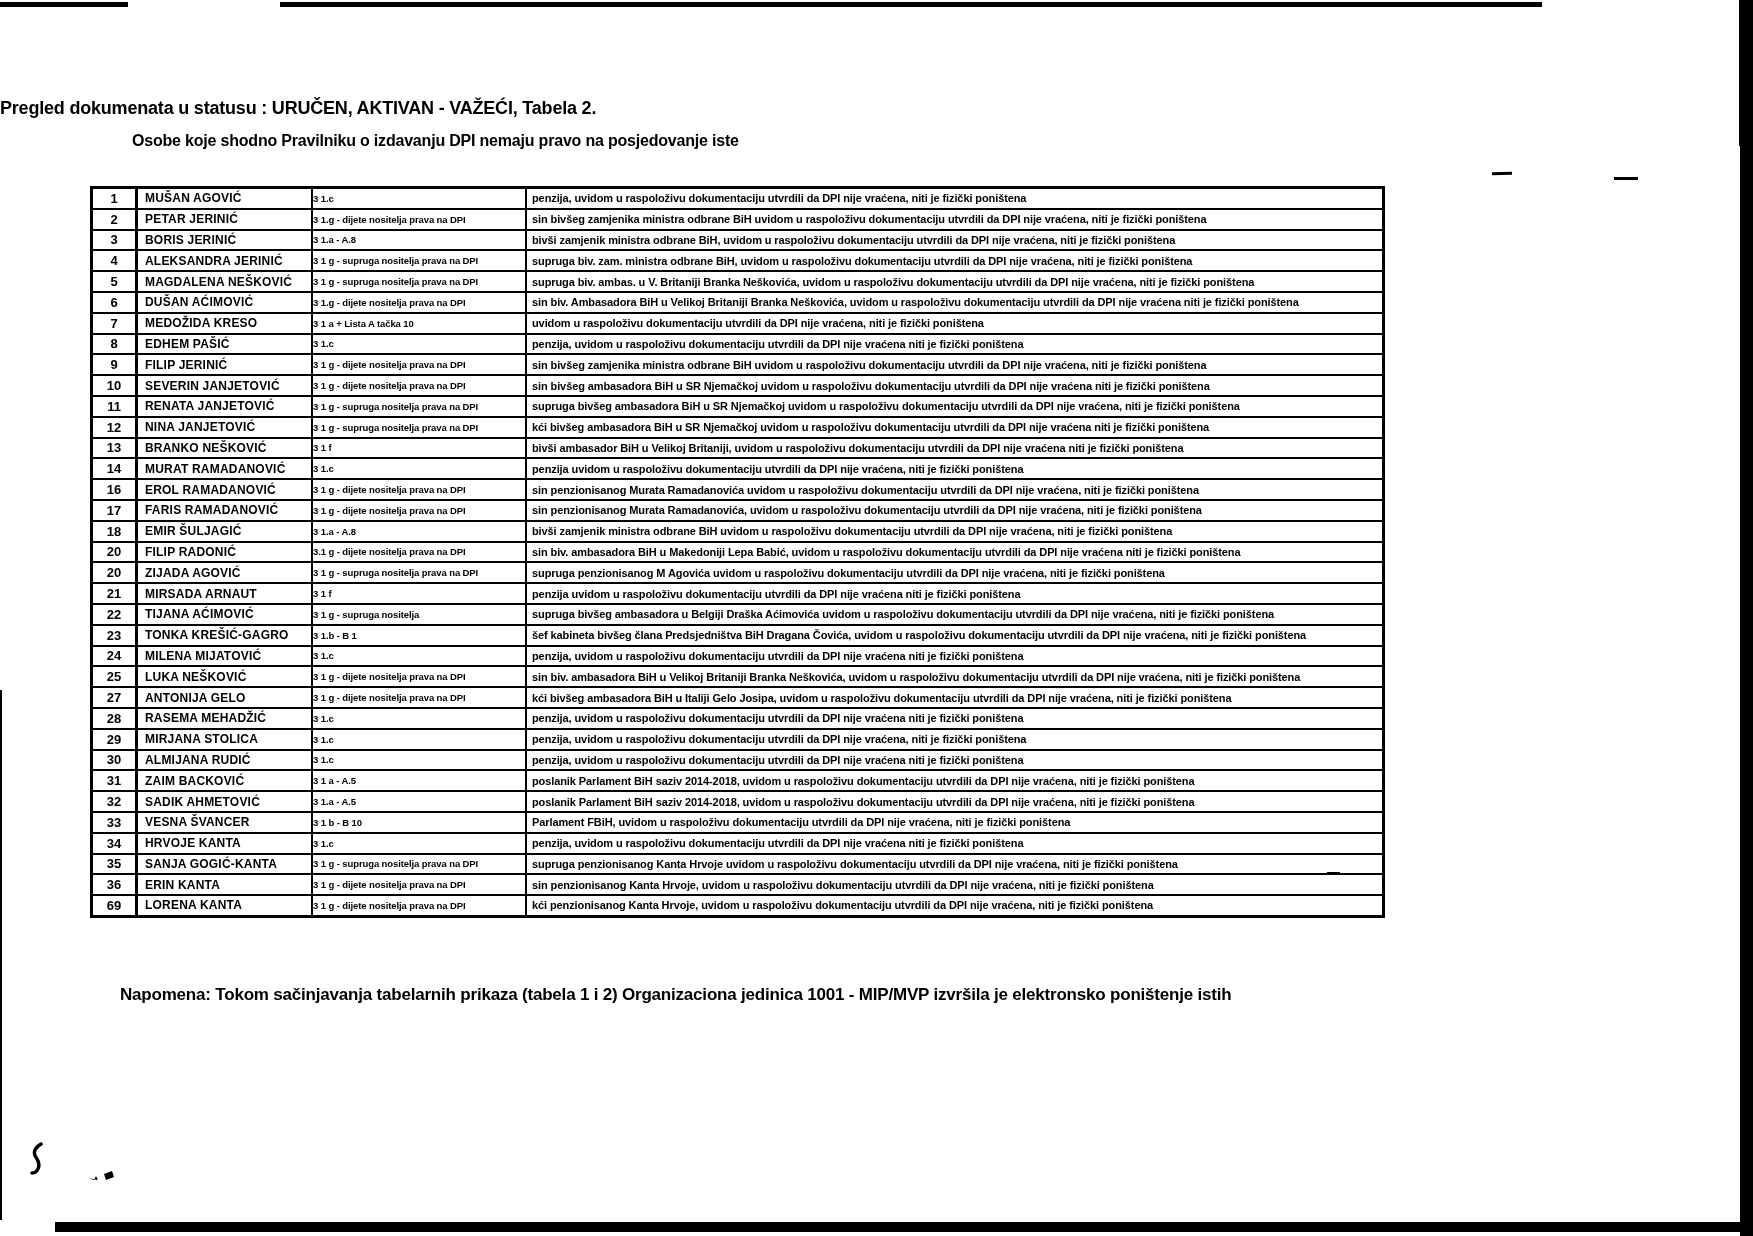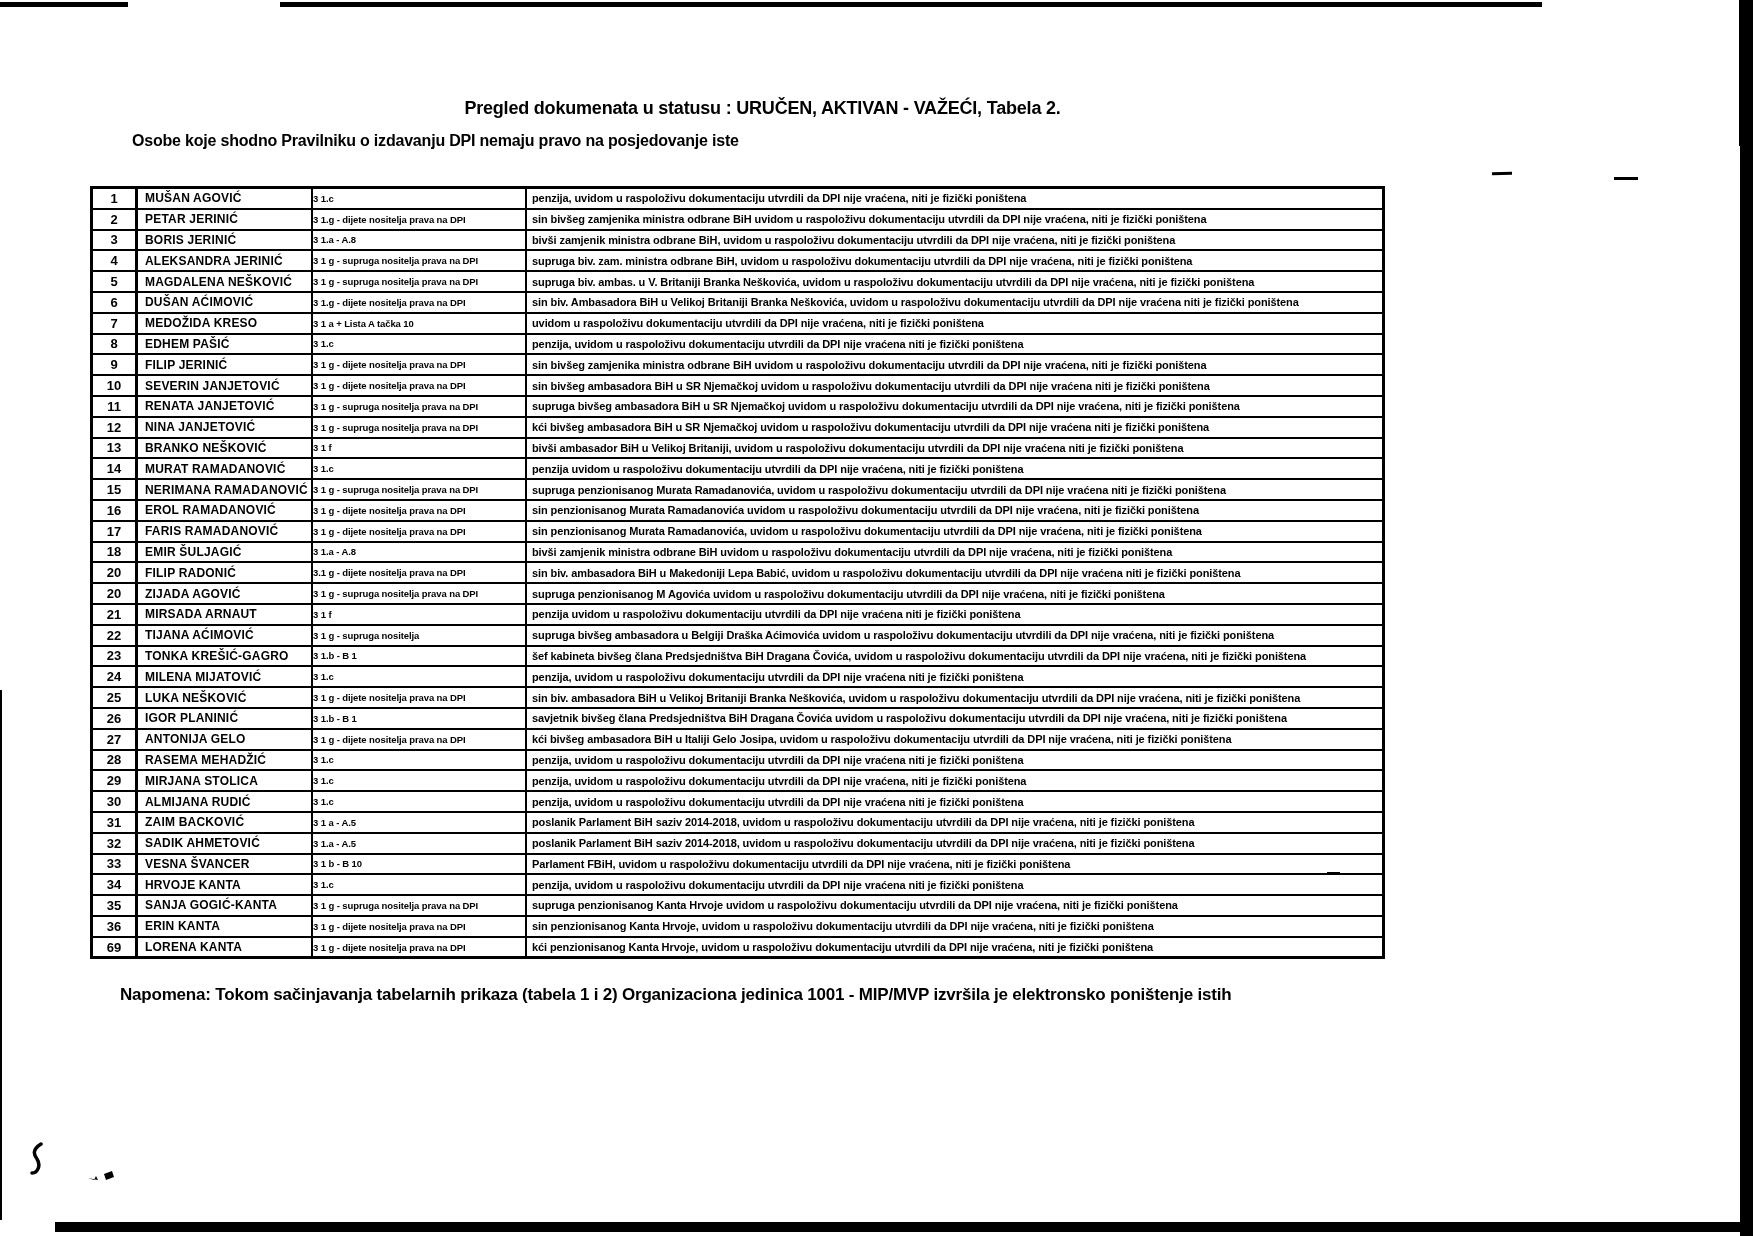--- a/index.html
+++ b/index.html
@@ -20,23 +20,22 @@
   .art-right-bump{right:8px;top:0;width:6px;height:146px;}
   .art-bottom-bar{left:55px;top:1222px;width:1698px;height:10px;}
   .art-left-line{left:0;top:690px;width:2px;height:530px;}
   .art-dash-1{left:1327px;top:872px;width:13px;height:3px;}
   .art-tick-1{left:1492px;top:172px;width:20px;height:3px;transform:rotate(-2deg);}
   .art-tick-2{left:1614px;top:177px;width:24px;height:3px;}
   .ink{position:absolute;}
   
   .title{
     position:absolute;left:0;top:98px;width:1493px;
-    text-align:center;font-size:18px;font-weight:bold;
+    font-size:18px;font-weight:bold;
     letter-spacing:-0.2px;
-    margin-left:16px;
   }
   .subtitle{
     position:absolute;left:120px;top:132px;
     font-size:16px;font-weight:bold;letter-spacing:-0.2px;margin-left:12px;
   }
   .note{
     position:absolute;left:120px;top:985px;width:1450px;
     font-size:17px;font-weight:bold;letter-spacing:-0.2px;
   }
   
@@ -168,26 +167,20 @@
           <td class="c-code">3 1 f</td>
           <td class="c-desc">bivši ambasador BiH u Velikoj Britaniji, uvidom u raspoloživu dokumentaciju utvrdili da DPI nije vraćena  niti je fizički poništena</td>
         </tr>
         <tr>
           <td class="c-num">14</td>
           <td class="c-name">MURAT RAMADANOVIĆ</td>
           <td class="c-code">3 1.c</td>
           <td class="c-desc">penzija  uvidom u raspoloživu dokumentaciju utvrdili da DPI nije vraćena, niti je fizički poništena</td>
         </tr>
         <tr>
-          <td class="c-num">15</td>
-          <td class="c-name">NERIMANA RAMADANOVIĆ</td>
-          <td class="c-code">3 1 g - supruga nositelja prava na DPI</td>
-          <td class="c-desc">supruga penzionisanog Murata Ramadanovića, uvidom u raspoloživu dokumentaciju utvrdili da DPI nije vraćena  niti je fizički poništena</td>
-        </tr>
-        <tr>
           <td class="c-num">16</td>
           <td class="c-name">EROL RAMADANOVIĆ</td>
           <td class="c-code">3 1 g - dijete nositelja prava na DPI</td>
           <td class="c-desc">sin penzionisanog Murata Ramadanovića  uvidom u raspoloživu dokumentaciju utvrdili da DPI nije vraćena, niti je fizički poništena</td>
         </tr>
         <tr>
           <td class="c-num">17</td>
           <td class="c-name">FARIS RAMADANOVIĆ</td>
           <td class="c-code">3 1 g - dijete nositelja prava na DPI</td>
           <td class="c-desc">sin penzionisanog Murata Ramadanovića, uvidom u raspoloživu dokumentaciju utvrdili da DPI nije vraćena, niti je fizički poništena</td>
@@ -234,26 +227,20 @@
           <td class="c-code">3 1.c</td>
           <td class="c-desc">penzija, uvidom u raspoloživu dokumentaciju utvrdili da DPI nije vraćena  niti je fizički poništena</td>
         </tr>
         <tr>
           <td class="c-num">25</td>
           <td class="c-name">LUKA NEŠKOVIĆ</td>
           <td class="c-code">3 1 g - dijete nositelja prava na DPI</td>
           <td class="c-desc">sin biv. ambasadora BiH u Velikoj Britaniji Branka Neškovića, uvidom u raspoloživu dokumentaciju utvrdili da DPI nije vraćena, niti je fizički poništena</td>
         </tr>
         <tr>
-          <td class="c-num">26</td>
-          <td class="c-name">IGOR PLANINIĆ</td>
-          <td class="c-code">3 1.b - B 1</td>
-          <td class="c-desc">savjetnik bivšeg člana Predsjedništva BiH Dragana Čovića  uvidom u raspoloživu dokumentaciju utvrdili da DPI nije vraćena, niti je fizički poništena</td>
-        </tr>
-        <tr>
           <td class="c-num">27</td>
           <td class="c-name">ANTONIJA GELO</td>
           <td class="c-code">3 1 g - dijete nositelja prava na DPI</td>
           <td class="c-desc">kći bivšeg ambasadora BiH u Italiji Gelo Josipa, uvidom u raspoloživu dokumentaciju utvrdili da DPI nije vraćena, niti je fizički poništena</td>
         </tr>
         <tr>
           <td class="c-num">28</td>
           <td class="c-name">RASEMA MEHADŽIĆ</td>
           <td class="c-code">3 1.c</td>
           <td class="c-desc">penzija, uvidom u raspoloživu dokumentaciju utvrdili da DPI nije vraćena  niti je fizički poništena</td>

